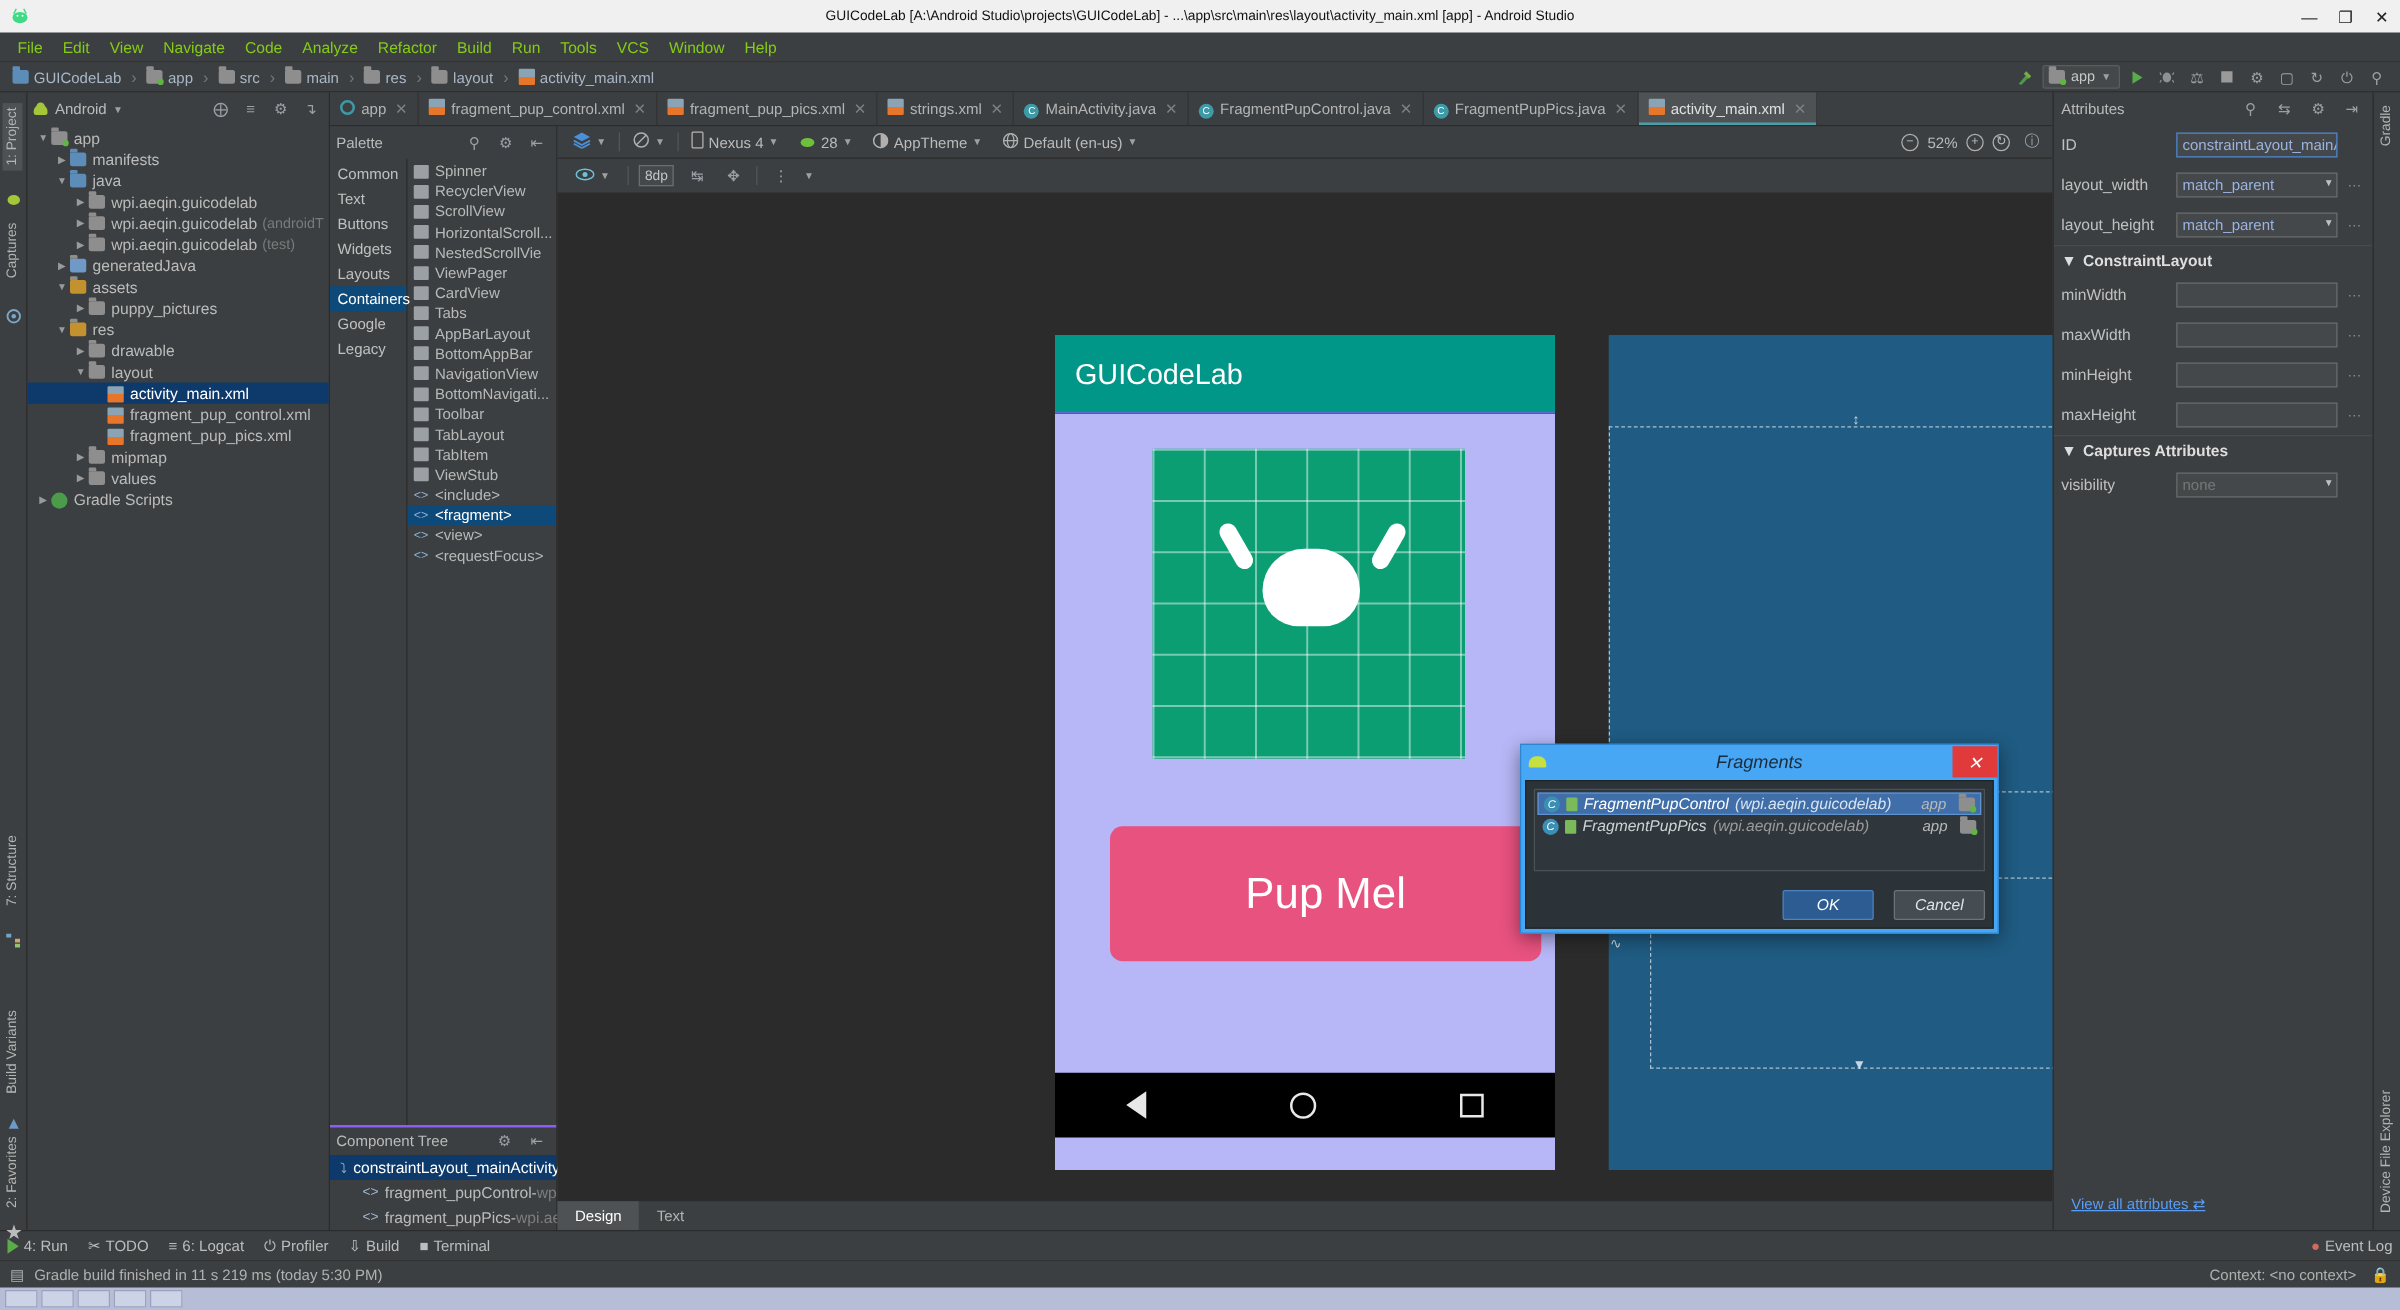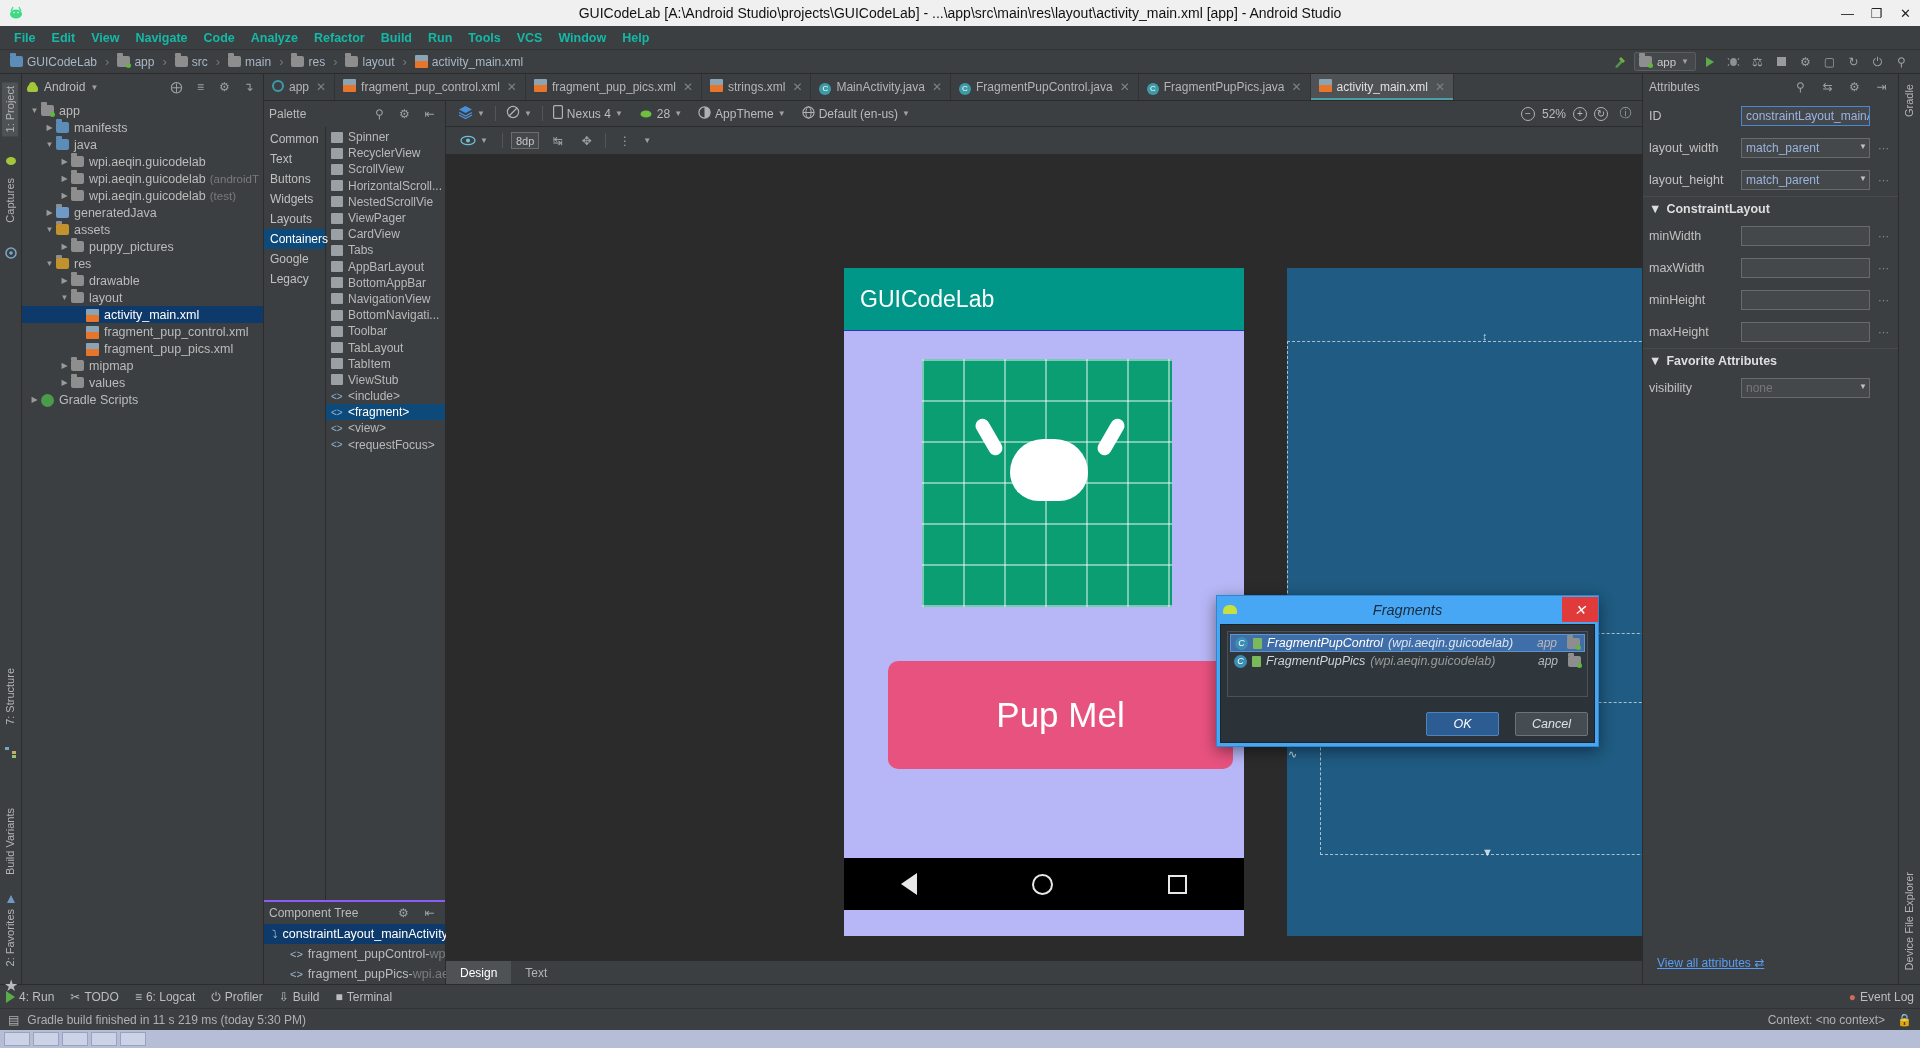--- a/index.html
+++ b/index.html
@@ -4,27 +4,27 @@
 <style>
   * { box-sizing: border-box; margin:0; padding:0; }
   html,body{ width:1920px; height:1048px; overflow:hidden; background:#3c3f41;
     font-family:"Liberation Sans", sans-serif; color:#bbbbbb; }
   .app { position:relative; width:1920px; height:1048px; display:flex; flex-direction:column; }
 
   
   .titlebar{ height:26px; background:#f0f0f0; color:#1a1a1a; display:flex; align-items:center;
     flex:0 0 26px; font-size:12.5px; position:relative; }
   .titlebar .tb-icon{ width:22px; height:18px; margin-left:5px; display:flex; align-items:center; justify-content:center; }
-  .titlebar .tb-title{ position:absolute; left:0; right:0; text-align:center; font-size:14px; color:#111; }
+  .titlebar .tb-title{ position:absolute; left:0; right:0; text-align:center; font-size:11px; color:#111; }
   .win-btns{ margin-left:auto; display:flex; height:100%; z-index:3; }
   .win-btn{ width:29px; height:26px; display:flex; align-items:center; justify-content:center; font-size:13px; color:#222; }
 
   
   .menubar{ height:24px; background:#3c3f41; display:flex; align-items:center; flex:0 0 24px;
-    padding-left:6px; font-size:12.5px; color:#14b8a6; border-bottom:1px solid #323232;font-weight:bold;}
+    padding-left:6px; font-size:12.5px; color:#84cc16; border-bottom:1px solid #323232;}
   .menubar .mi{ padding:3px 8px; cursor:default; }
 
   
   .navbar{ height:24px; background:#3c3f41; display:flex; align-items:center; flex:0 0 24px;
     font-size:12px; padding-left:6px; color:#a9b7c6; border-bottom:1px solid #2b2b2b; }
   .crumb{ display:flex; align-items:center; gap:4px; padding:1px 4px; }
   .crumb + .crumb::before{ content:"\203A"; color:#777; margin-right:4px; font-size:13px; }
   .folder{ display:inline-block; width:13px; height:11px; background:#8e8e8e; border-radius:1px 2px 2px 2px;
     position:relative; }
   .folder::before{ content:""; position:absolute; top:-3px; left:0; width:6px; height:3px; background:#8e8e8e; border-radius:1px 1px 0 0;}
@@ -849,21 +849,21 @@
           </div>
           <div class="arow">
             <span class="alabel">maxHeight</span>
             <span class="afield empty">
               <span></span>
             </span>
             <span class="adots">⋯</span>
           </div>
           <div class="asec">
             <span>▼</span>
-            <span>Favorite Attributes</span>
+            <span>Captures Attributes</span>
           </div>
           <div class="arow">
             <span class="alabel">visibility</span>
             <span class="afield combo empty">
               <span>none</span>
               <span class="dd">▼</span>
             </span>
             <span class="adots"></span>
           </div>
         </div>

